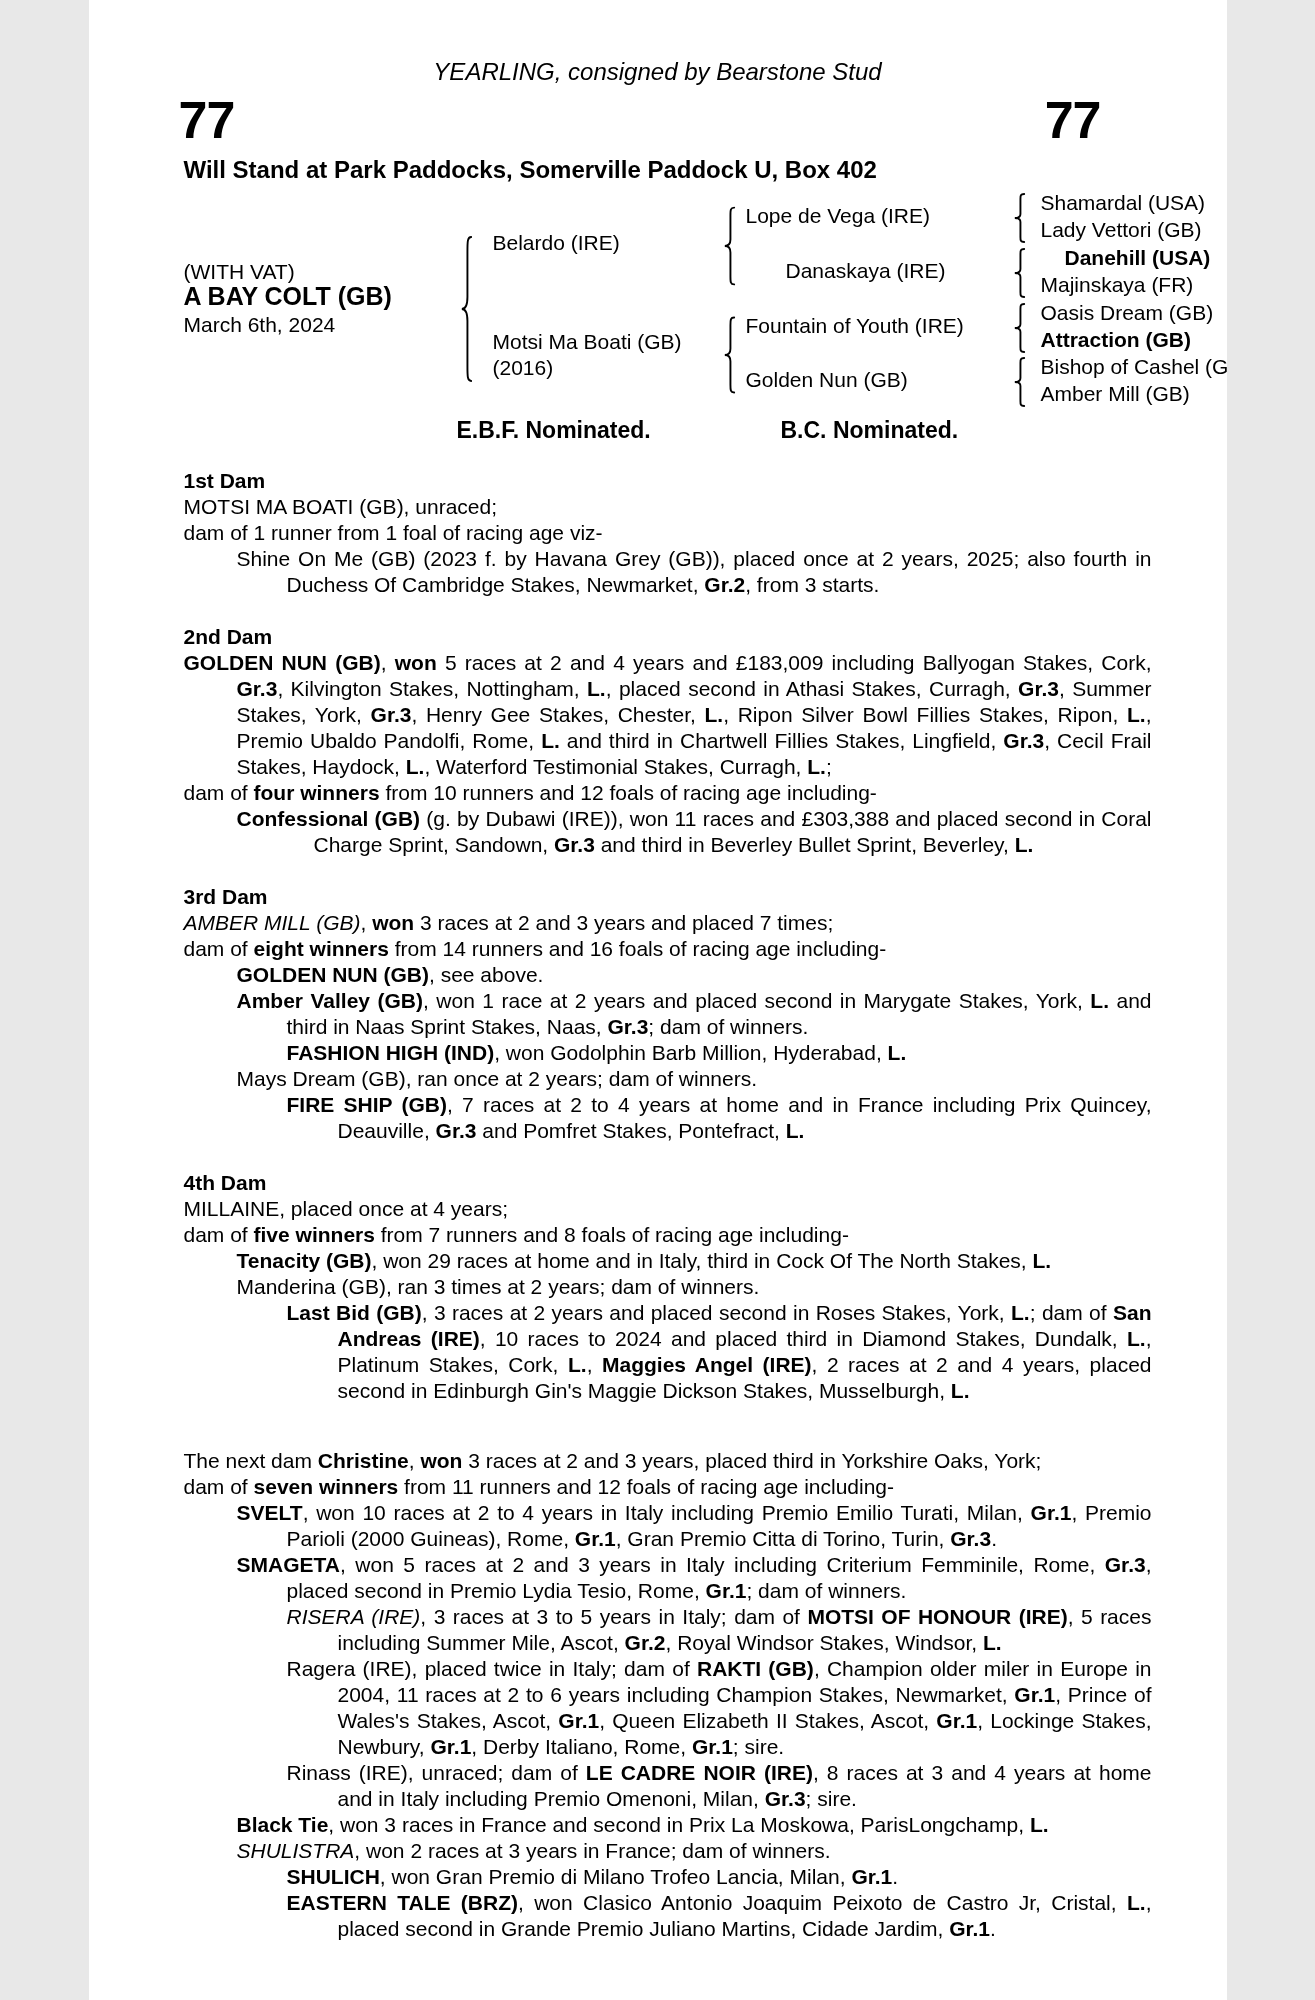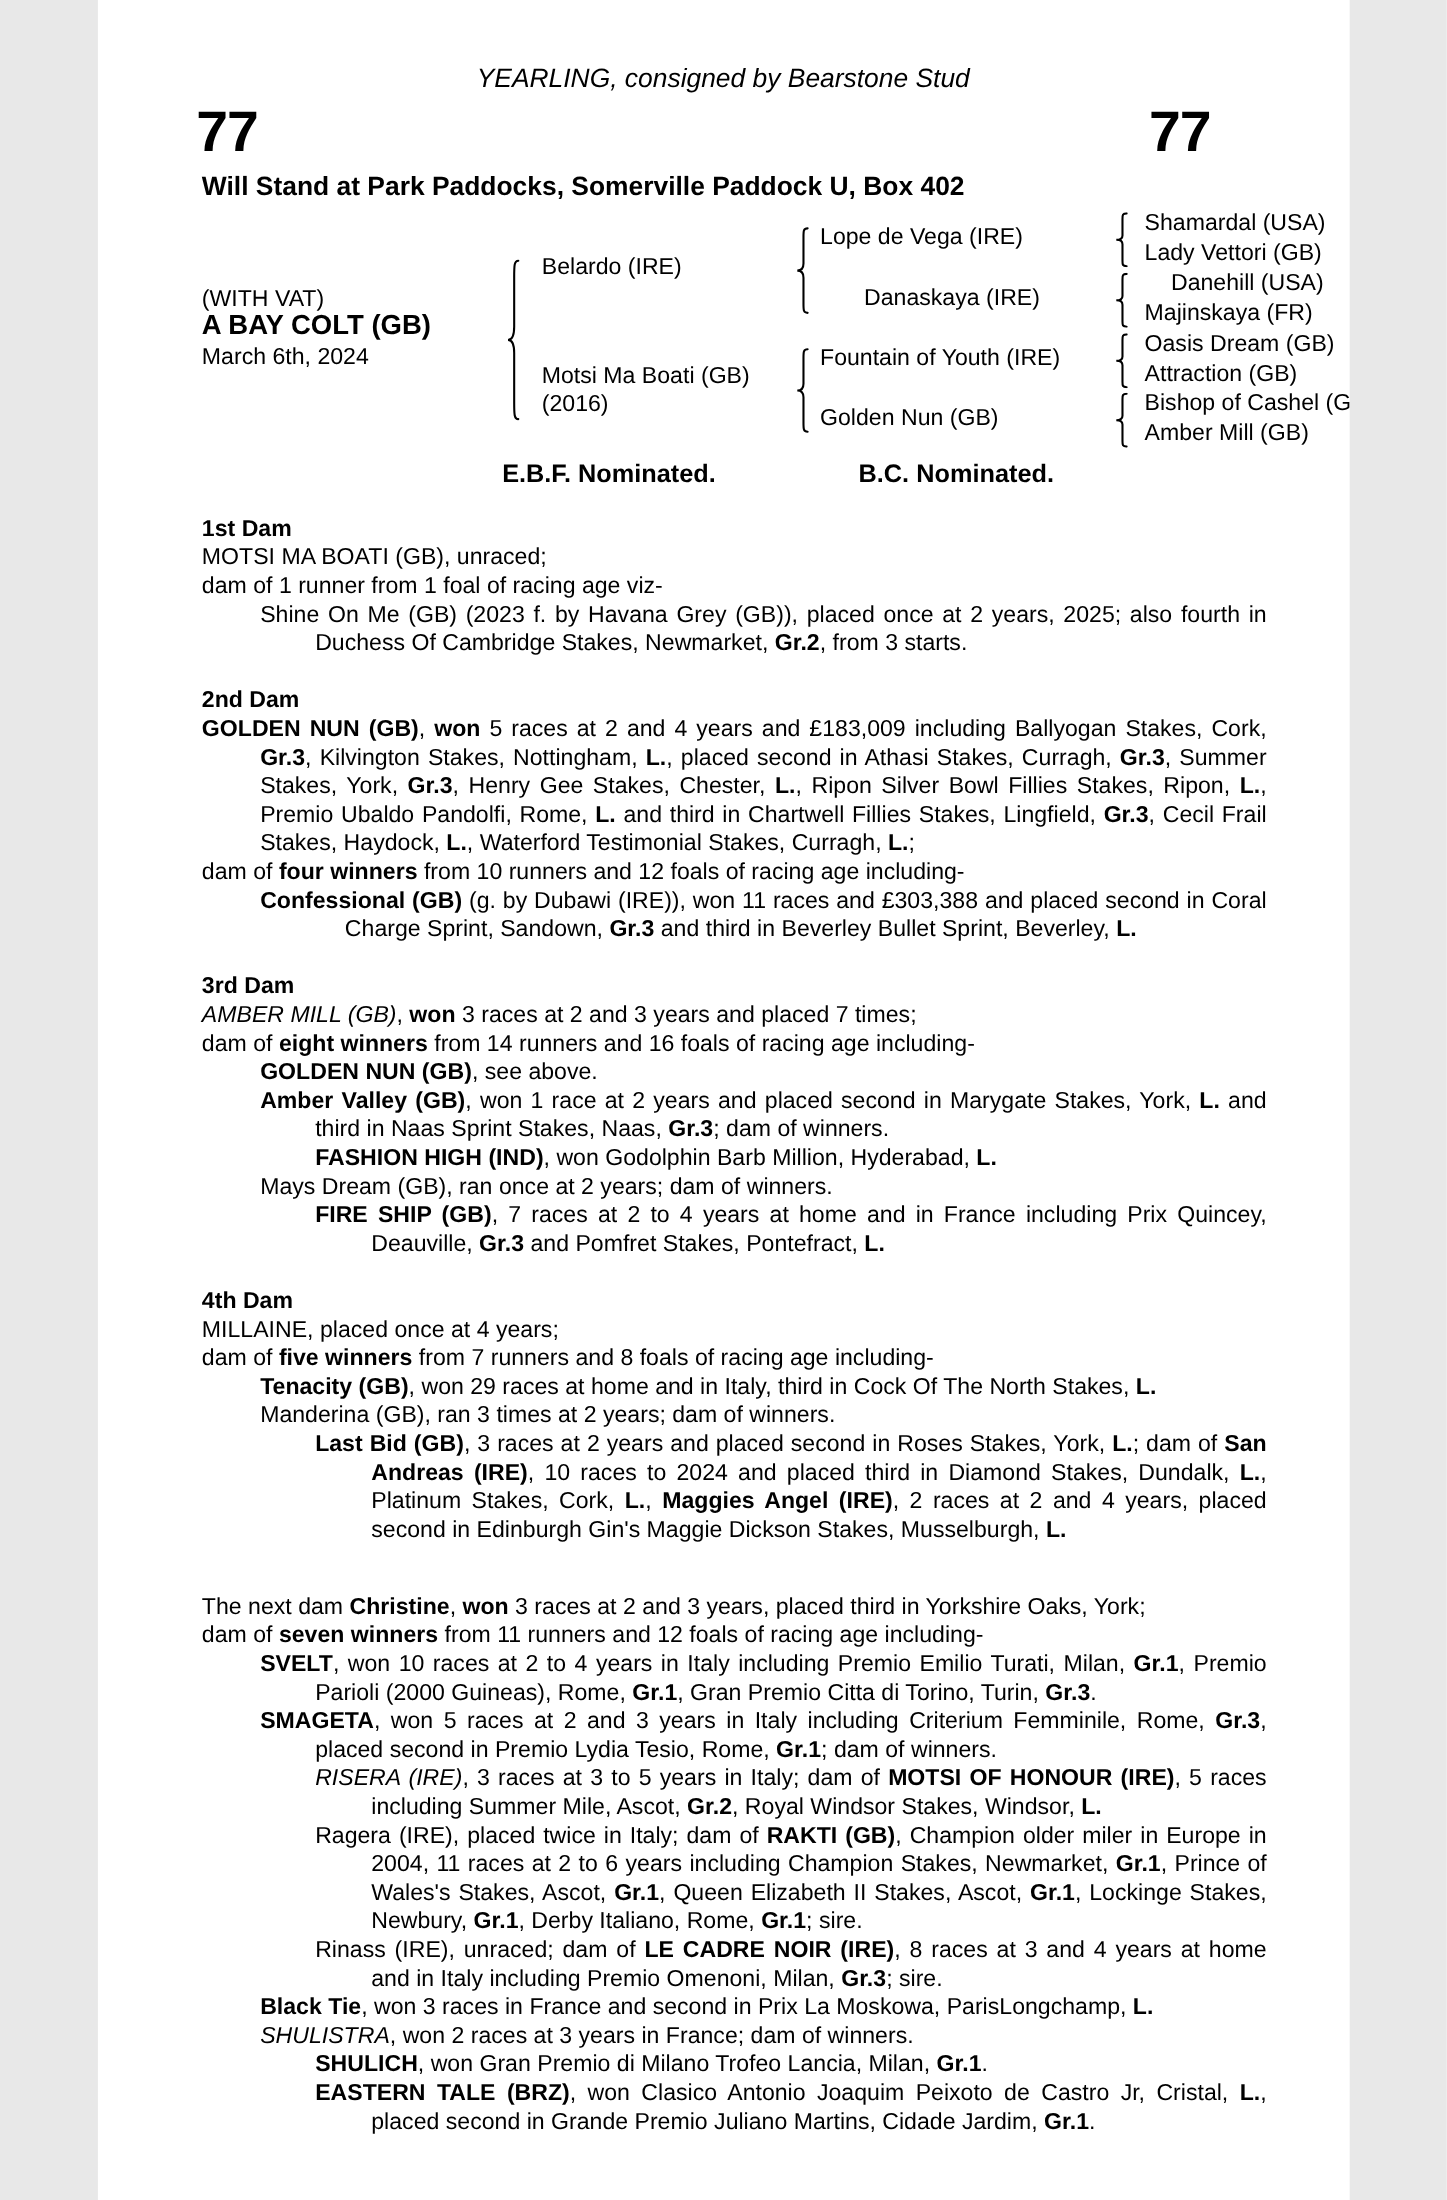--- a/index.html
+++ b/index.html
@@ -55,24 +55,24 @@
   .owner-date{left:95px;top:129px;}
   .g1-sire{left:404px;top:47px;}
   .g1-dam{left:404px;top:146px;}
   .g1-dam-year{left:404px;top:172px;}
   .g2-0{left:657px;top:20px;}
   .g2-1{left:657px;top:75px;margin-left:40px;}
   .g2-2{left:657px;top:130px;}
   .g2-3{left:657px;top:184px;}
   .g3-0{left:952px;top:7px;}
   .g3-1{left:952px;top:34px;}
-  .g3-2{left:976px;top:62px;}
+  .g3-2{left:976px;top:62px;font-weight:bold;}
   .g3-3{left:952px;top:89px;}
   .g3-4{left:952px;top:117px;}
-  .g3-5{left:952px;top:144px;}
+  .g3-5{left:952px;top:144px;font-weight:bold;}
   .g3-6{left:952px;top:171px;}
   .g3-7{left:952px;top:198px;}
   .brace{position:absolute;width:15px;}
   .brace path{fill:none;stroke:#000;stroke-width:1.9;vector-effect:non-scaling-stroke;stroke-linecap:round;}
   .brace-main{left:370px;top:50px;height:150px;}
   .brace-sire{left:633px;top:22px;height:80px;}
   .brace-dam {left:633px;top:132px;height:78px;}
   .brace-g3a{left:923px;top:9px;height:50px;}
   .brace-g3b{left:923px;top:64px;height:50px;}
   .brace-g3c{left:923px;top:119px;height:50px;}

